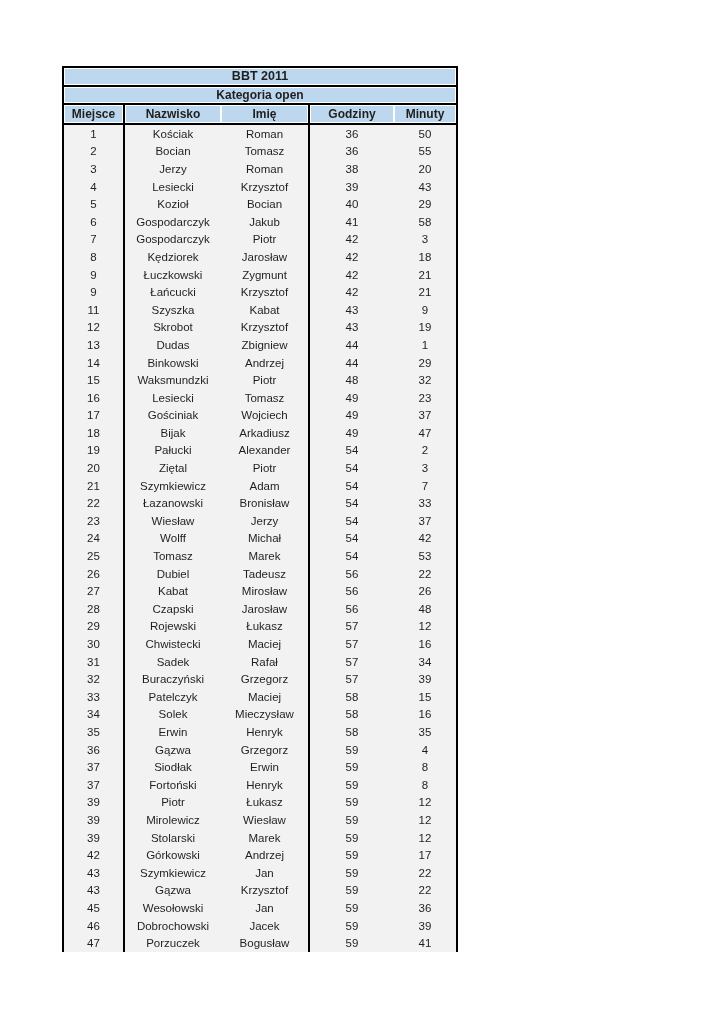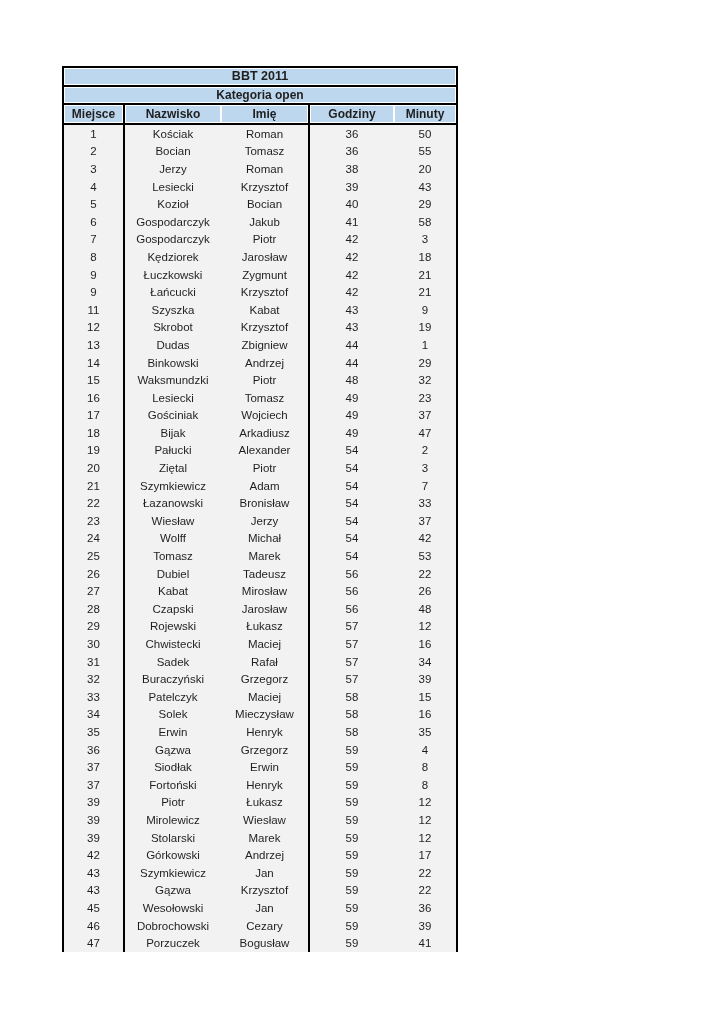--- a/index.html
+++ b/index.html
@@ -446,21 +446,21 @@
     <div class="bc sep">45</div>
     <div class="bc">Wesołowski</div>
     <div class="bc sep">Jan</div>
     <div class="bc">59</div>
     <div class="bc">36</div>
   </div>
 
   <div class="brow">
     <div class="bc sep">46</div>
     <div class="bc">Dobrochowski</div>
-    <div class="bc sep">Cezary</div>
+    <div class="bc sep">Jacek</div>
     <div class="bc">59</div>
     <div class="bc">39</div>
   </div>
 
   <div class="brow">
     <div class="bc sep">47</div>
     <div class="bc">Porzuczek</div>
     <div class="bc sep">Bogusław</div>
     <div class="bc">59</div>
     <div class="bc">41</div>

